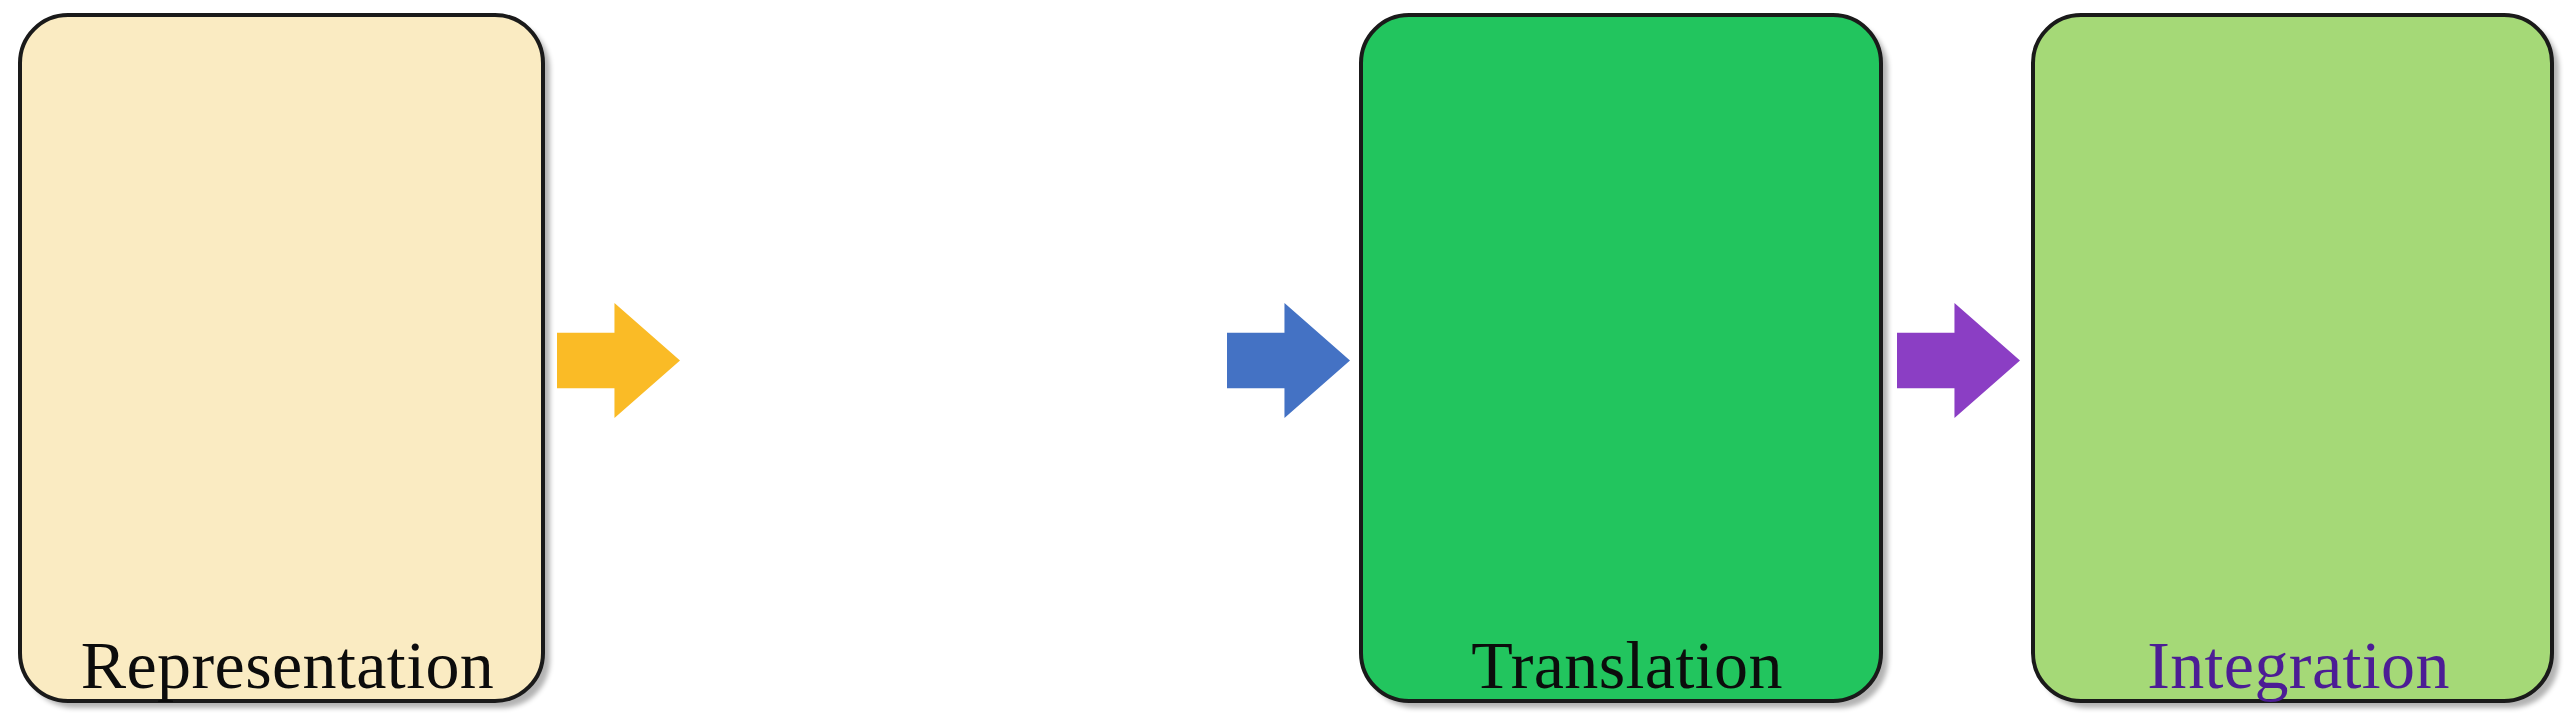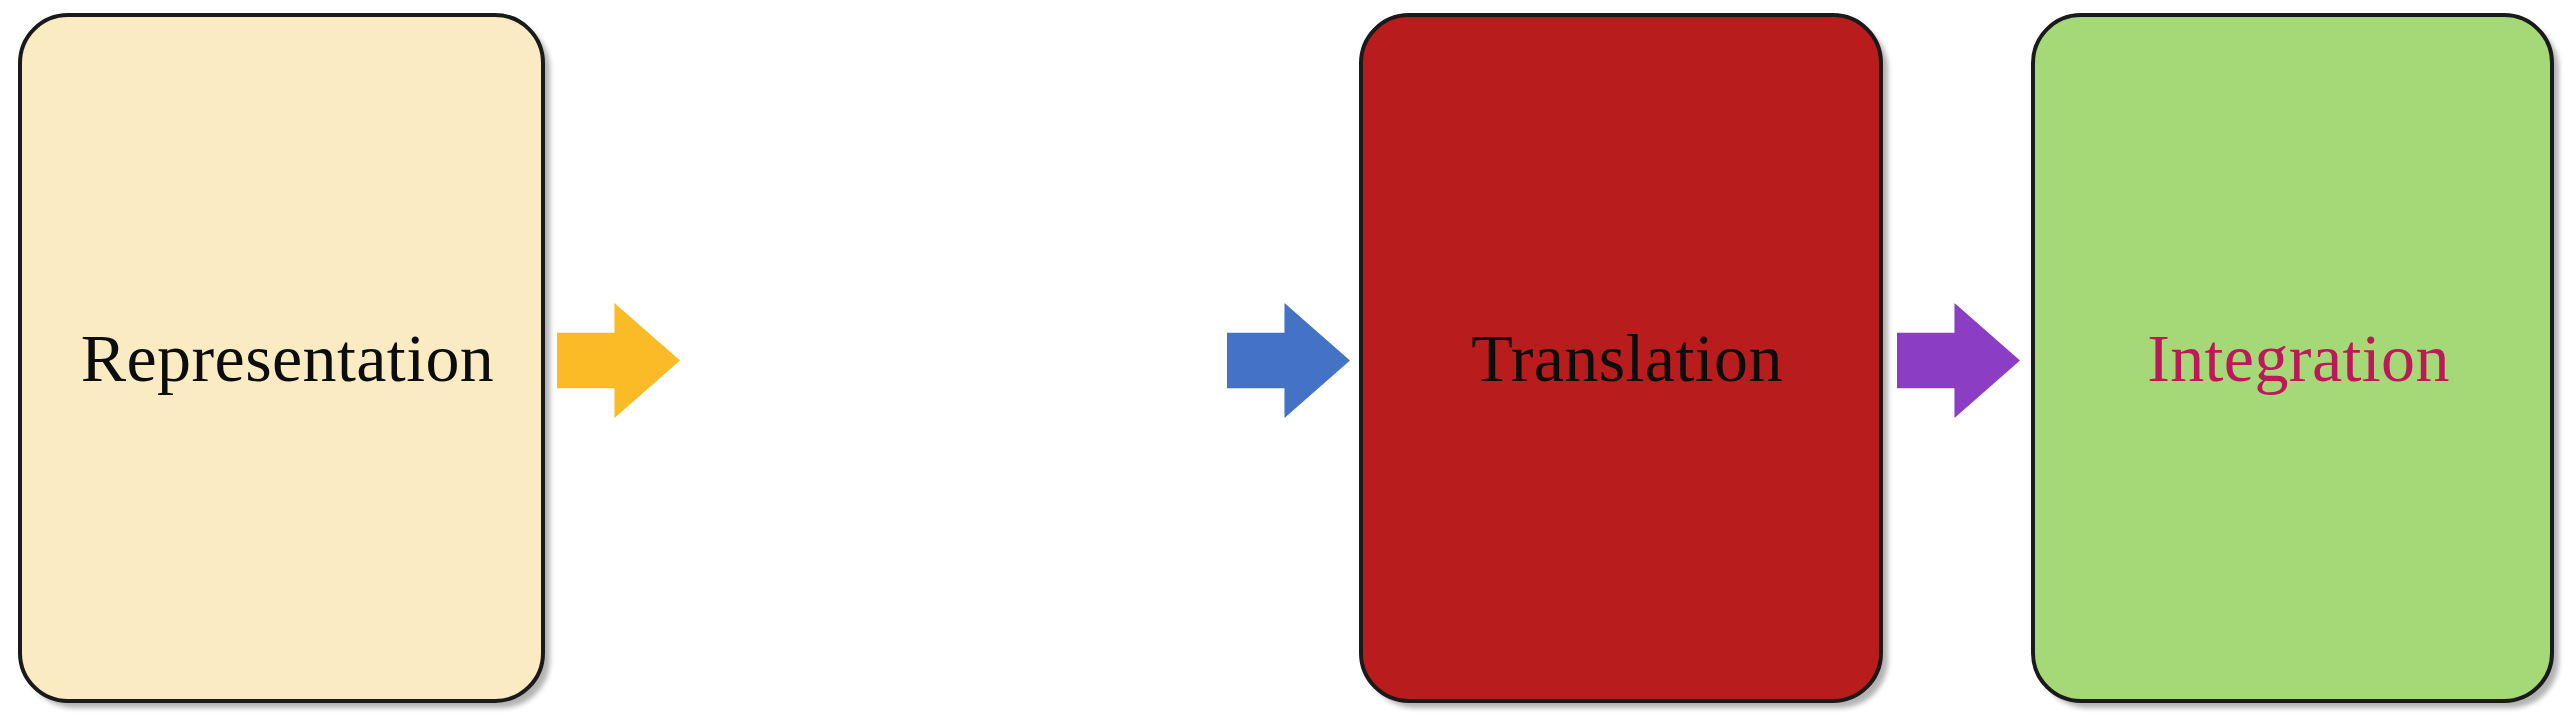--- a/index.html
+++ b/index.html
@@ -16,21 +16,21 @@
     height: 721px;
     background: #ffffff;
     overflow: hidden;
   }
   .stage-box {
     position: absolute;
     box-sizing: border-box;
     border: 4.5px solid #1a1a1a;
     border-radius: 50px;
     display: flex;
-    align-items: center;
+    align-items: flex-end;
     justify-content: center;
     box-shadow: 6.3px 6.3px 5.4px -1.8px rgba(0,0,0,0.30);
     padding-left: 12px;
   }
   .stage-label {
     font-family: "Liberation Serif", "DejaVu Serif", serif;
     font-size: 68px;
     line-height: 1;
     color: #0c0c0c;
     letter-spacing: 0.4px;
@@ -53,26 +53,26 @@
 
   <svg class="flow-arrow" id="arrow-0" viewBox="0 0 137 128" preserveAspectRatio="none" width="123" height="115" style="left: 557px; top: 303px;">
     <polygon id="arrow-poly-0" points="0,33 64,33 64,0 137,64 64,128 64,95 0,95" fill="#FABB26"></polygon>
   </svg>
 
 
   <svg class="flow-arrow" id="arrow-1" viewBox="0 0 137 128" preserveAspectRatio="none" width="123" height="115" style="left: 1227px; top: 303px;">
     <polygon id="arrow-poly-1" points="0,33 64,33 64,0 137,64 64,128 64,95 0,95" fill="#4472C4"></polygon>
   </svg>
 
-  <div class="stage-box" id="box-2" style="left: 1359px; top: 12.5px; width: 524px; height: 690px; background: #b91c1c; border-color: rgb(26, 26, 26);">
+  <div class="stage-box" id="box-2" style="left: 1359px; top: 12.5px; width: 524px; height: 690px; background: #22c55e; border-color: rgb(26, 26, 26);">
     <span class="stage-label" style="color: rgb(12, 12, 12);">Translation</span>
   </div>
 
   <svg class="flow-arrow" id="arrow-2" viewBox="0 0 137 128" preserveAspectRatio="none" width="123" height="115" style="left: 1897px; top: 303px;">
     <polygon id="arrow-poly-2" points="0,33 64,33 64,0 137,64 64,128 64,95 0,95" fill="#8B3EC4"></polygon>
   </svg>
 
   <div class="stage-box" id="box-3" style="left: 2031px; top: 12.5px; width: 523px; height: 690px; background: rgb(165, 217, 119); border-color: rgb(26, 26, 26);">
-    <span class="stage-label" style="color: #be185d;">Integration</span>
+    <span class="stage-label" style="color: #4c1d95;">Integration</span>
   </div>
 
 </div>
 
 
 </body></html>

